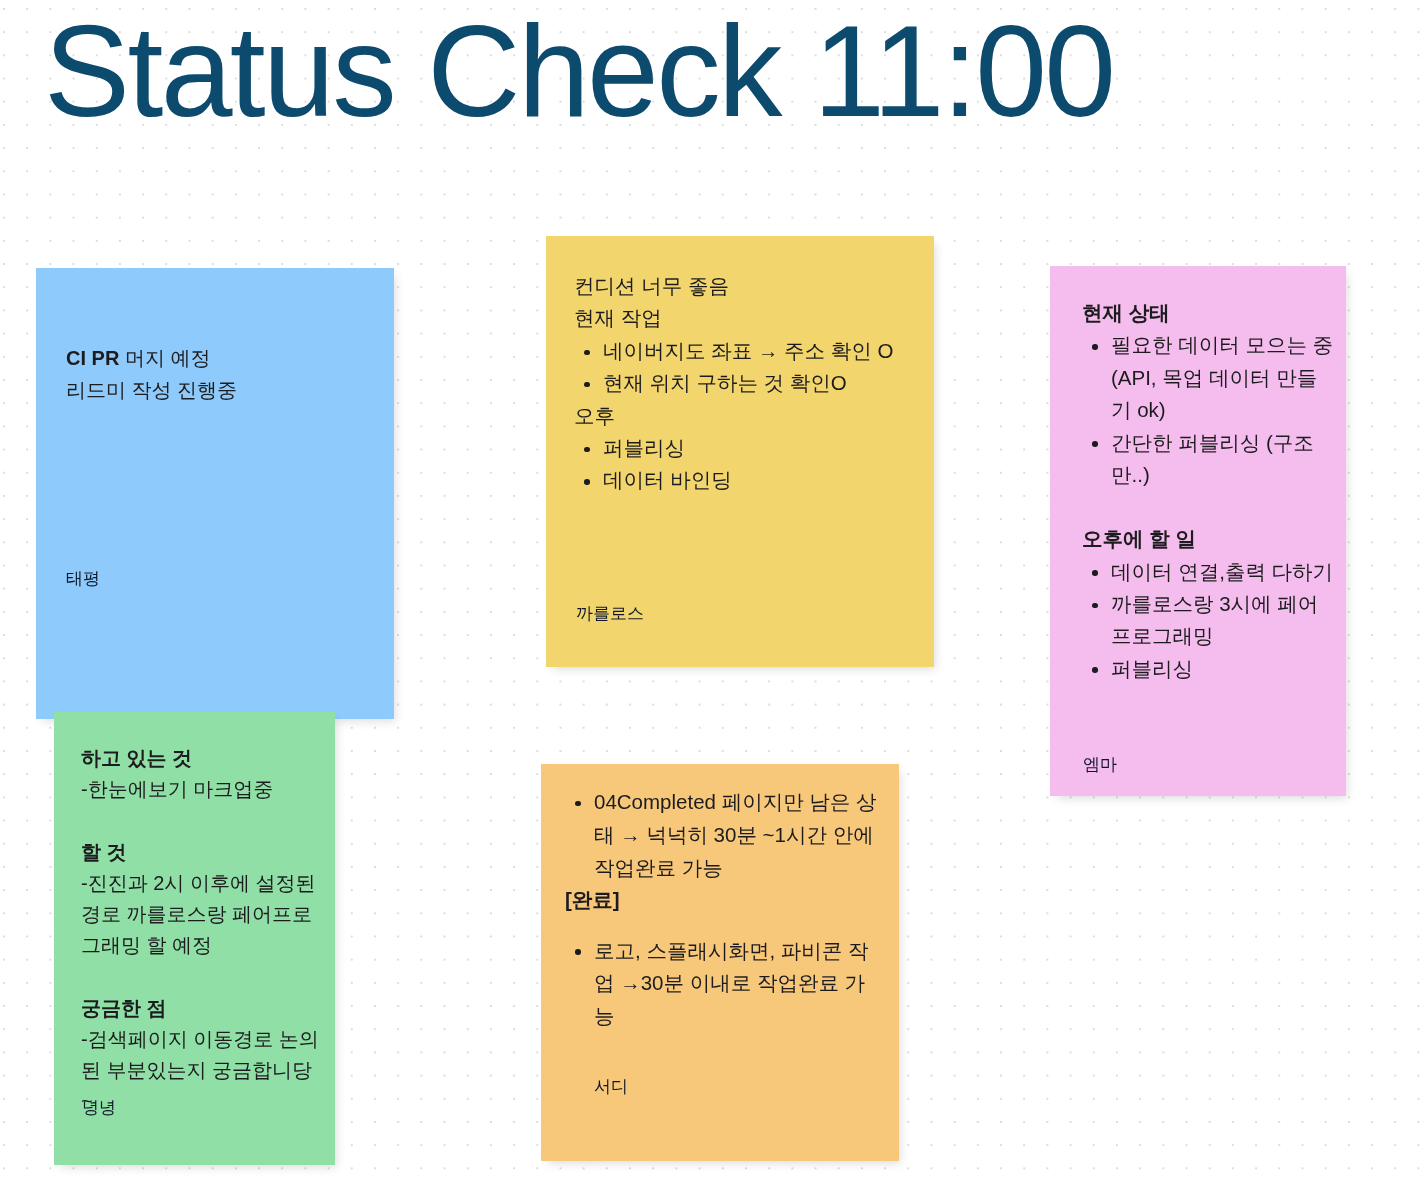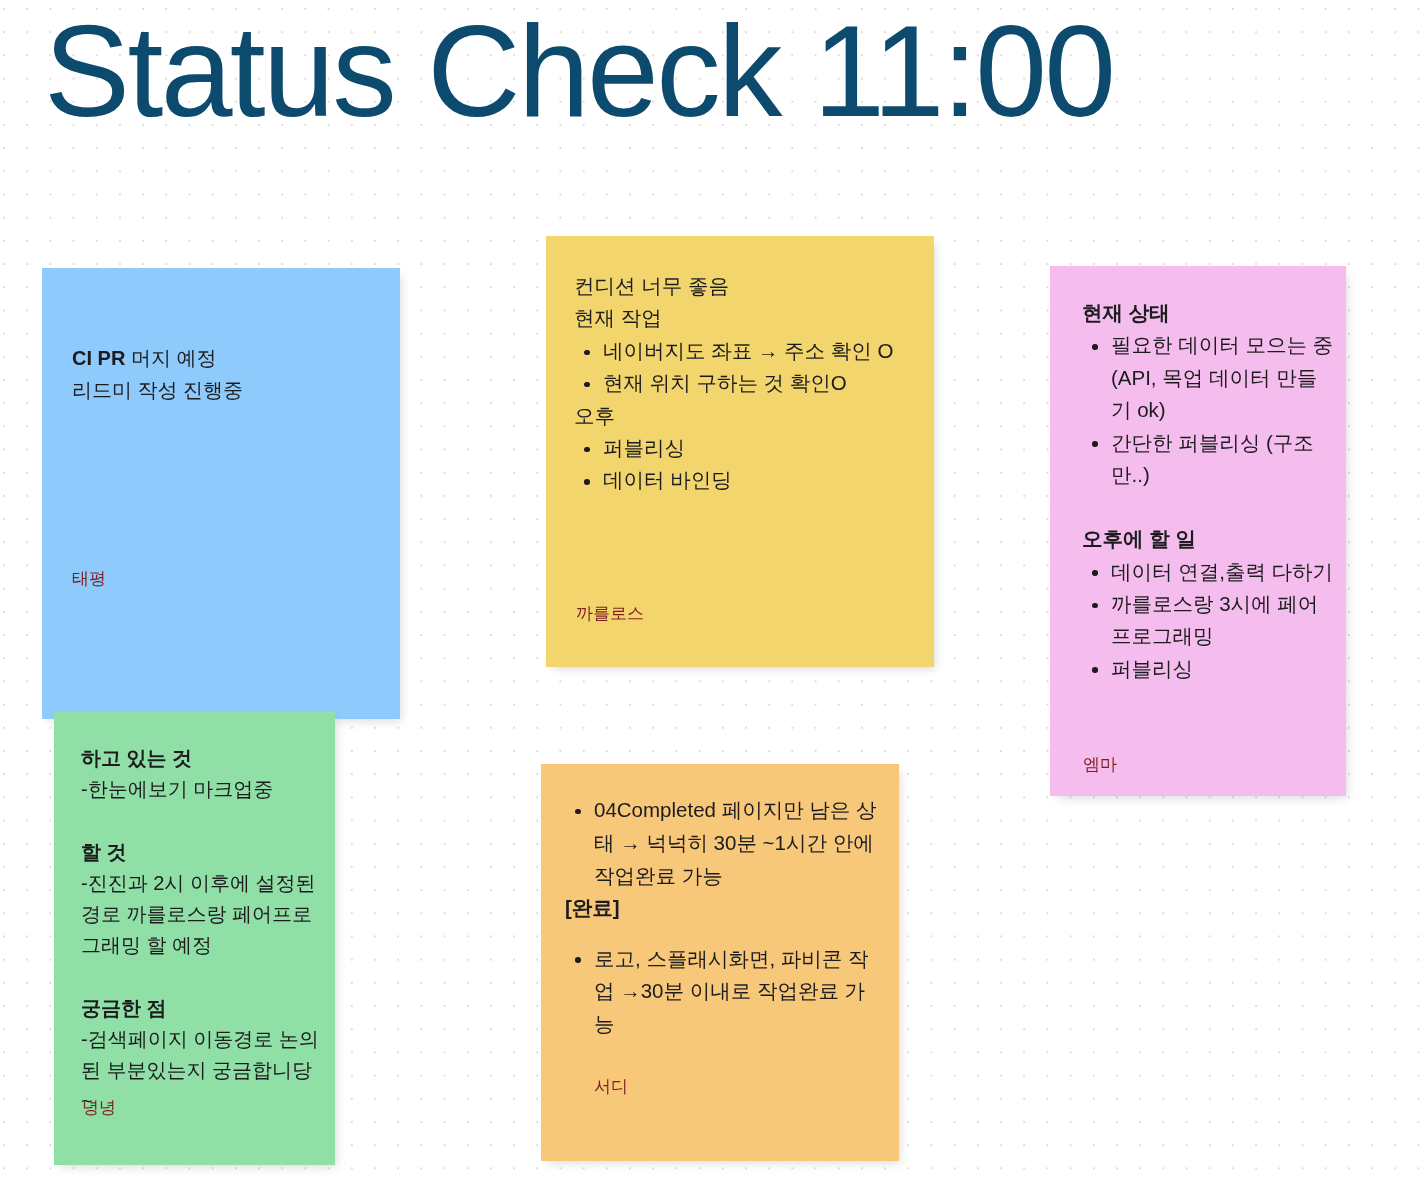--- a/index.html
+++ b/index.html
@@ -45,28 +45,28 @@
   .card-body {
     position: absolute;
     left: 0;
     right: 0;
     top: 0;
     color: #1c1c1e;
   }
 
   .author {
     position: absolute;
-    color: #7f1d1d;
+    color: #0f172a;
     font-size: 17px;
     line-height: 1.3;
     white-space: nowrap;
   }
 
   
-  .card-blue   { left: 42px;   top: 268px; width: 358px; height: 451px; background: #8ecafb; }
+  .card-blue   { left: 36px;   top: 268px; width: 358px; height: 451px; background: #8ecafb; }
   .card-yellow { left: 546px;  top: 236px; width: 388px; height: 431px; background: #f3d56d; }
   .card-pink   { left: 1050px; top: 266px; width: 296px; height: 530px; background: #f5bdee; }
   .card-green  { left: 54px;   top: 712px; width: 281px; height: 453px; background: #90dfa7; }
   .card-orange { left: 541px;  top: 764px; width: 358px; height: 397px; background: #f7c77a; }
 
   
   .card-blue .card-body { padding: 74px 24px 0 30px; font-size: 20px; line-height: 1.62; }
   .card-blue .author    { left: 30px; top: 300px; }
   .strong { font-weight: 700; }
 
@@ -76,21 +76,21 @@
 
   
   .card-pink .card-body { padding: 31px 12px 0 32px; font-size: 20.5px; line-height: 1.58; }
   .card-pink .author    { left: 33px; top: 488px; }
 
   
   .card-green .card-body { padding: 31px 14px 0 27px; font-size: 20px; line-height: 1.56; }
   .card-green .author    { left: 28px; top: 385px; }
 
   
-  .card-orange .card-body { padding: 30px 14px 0 24px; font-size: 20.5px; line-height: 1.6; }
+  .card-orange .card-body { padding: 22px 14px 0 24px; font-size: 20.5px; line-height: 1.6; }
   .card-orange .author    { left: 25px; top: 312px; margin-left: 28px; }
 
   .plain-line { white-space: pre-wrap; }
 
   ul.bullets {
     list-style: none;
     margin: 0;
     padding: 0;
   }
   ul.bullets > li {

